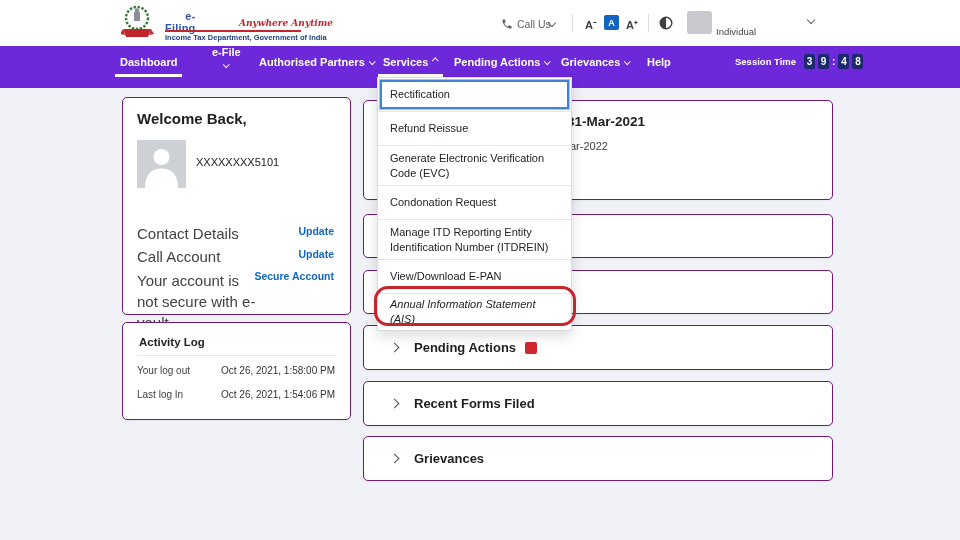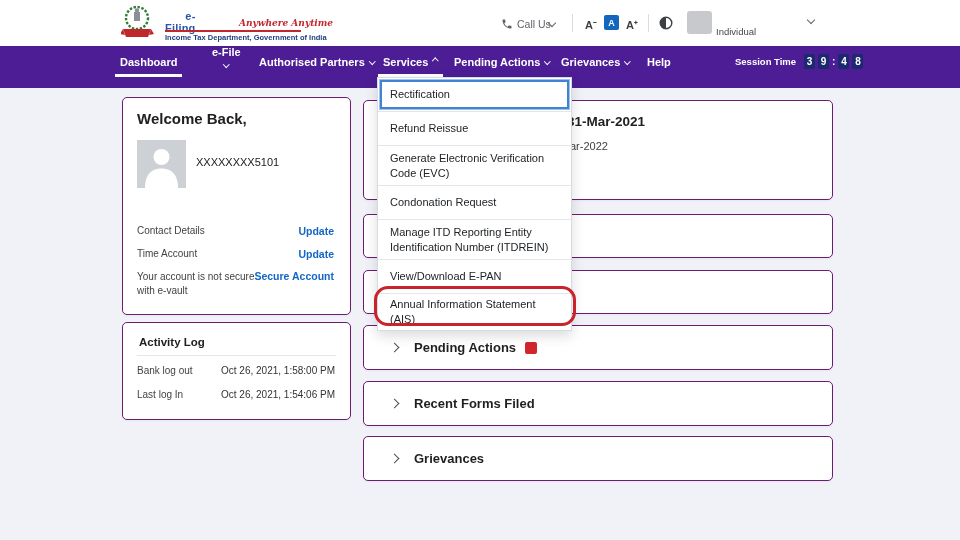--- a/index.html
+++ b/index.html
@@ -18,37 +18,37 @@
   .chev{display:inline-block;width:6px;height:6px;border-right:1.6px solid currentColor;border-bottom:1.6px solid currentColor;}
   .chev.down{transform:rotate(45deg);}
   .chev.up{transform:rotate(-135deg);}
   .chev.right{transform:rotate(-45deg);}
   .fontctl{position:absolute;top:17px;font-size:11px;font-weight:700;color:#3c4043;cursor:pointer;}
   .font-box{position:absolute;left:604px;top:15px;width:15px;height:15px;background:#1266c0;border-radius:2px;color:#fff;font-size:9px;font-weight:700;display:flex;align-items:center;justify-content:center;cursor:pointer;}
   .tb-avatar{position:absolute;left:687px;top:11px;width:25px;height:23px;background:#c7c9cd;border-radius:3px;}
   .tb-role{position:absolute;left:716px;top:26px;font-size:9.5px;color:#44474b;}
 
   
-  .navbar{position:absolute;left:0;top:46px;width:960px;height:42px;background:#4c1d95;}
+  .navbar{position:absolute;left:0;top:46px;width:960px;height:42px;background:#6d28d9;}
   .nav-item{position:absolute;top:0;height:31px;display:flex;align-items:center;gap:5px;color:#ffffff;font-size:11px;font-weight:700;cursor:pointer;}
   .nav-item .chev{width:4.5px;height:4.5px;border-width:1.4px;margin-top:-1px;}
   .nav-item.active::after,.nav-item.open::after{content:"";position:absolute;left:-5px;right:-5px;bottom:0;height:3px;background:#ffffff;}
   .session{position:absolute;left:735px;top:0;height:31px;display:flex;align-items:center;gap:3px;}
   .session-label{color:#fff;font-size:9.5px;font-weight:700;margin-right:5px;}
   .digit{width:11px;height:15px;background:#1c296e;border-radius:2px;color:#fff;font-size:10px;font-weight:700;display:flex;align-items:center;justify-content:center;}
   .digit-sep{color:#fff;font-size:10px;font-weight:700;}
 
   
   .card{position:absolute;background:#ffffff;border:1px solid #701a75;border-radius:5px;box-shadow:0 1px 2px rgba(27,36,64,.05);}
 
   
   .welcome-title{position:absolute;left:14px;top:12px;font-size:15px;font-weight:700;color:#212121;}
   .profile-avatar{position:absolute;left:14px;top:42px;width:49px;height:48px;}
   .masked-id{position:absolute;left:73px;top:58px;font-size:11px;color:#212121;}
-  .p-row-label{position:absolute;left:14px;font-size:10px;color:#424242;}
+  .p-row-label{position:absolute;left:14px;font-size:15px;color:#424242;}
   .p-row-link{position:absolute;right:16px;font-size:10.5px;font-weight:700;color:#1267c5;cursor:pointer;text-align:right;}
   .evault-label{width:125px;line-height:1.4;}
   .al-title{position:absolute;left:16px;top:13px;font-size:11.5px;font-weight:700;color:#212121;}
   .al-divider{position:absolute;left:14px;top:32px;right:14px;height:1px;background:#e6e6e6;}
   .al-label{position:absolute;left:14px;font-size:10px;color:#424242;}
   .al-value{position:absolute;right:15px;font-size:10px;color:#333333;}
 
   
   .frag-date{position:absolute;left:203px;top:13px;font-size:13.5px;font-weight:700;color:#212121;white-space:nowrap;}
   .frag-sub{position:absolute;left:206px;top:39px;font-size:11px;color:#424242;white-space:nowrap;}
@@ -154,31 +154,31 @@
     <svg class="profile-avatar" viewBox="0 0 49 48">
       <rect width="49" height="48" fill="#cdd0d5"></rect>
       <circle cx="24.5" cy="17" r="8" fill="#ffffff"></circle>
       <path d="M8,48 C8,33 16,28.5 24.5,28.5 C33,28.5 41,33 41,48 Z" fill="#ffffff"></path>
     </svg>
     <span class="masked-id">XXXXXXXX5101</span>
 
     <span class="p-row-label" style="top:127px;">Contact Details</span>
     <span class="p-row-link" style="top:127px;">Update</span>
 
-    <span class="p-row-label" style="top:150px;">Time Account</span>
+    <span class="p-row-label" style="top:150px;">Call Account</span>
     <span class="p-row-link" style="top:150px;">Update</span>
 
     <span class="p-row-label evault-label" style="top:172px;">Your account is not secure with e-vault</span>
     <span class="p-row-link" style="top:172px;">Secure Account</span>
   </div>
 
   <div class="card" style="left:122px;top:322px;width:229px;height:98px;">
     <span class="al-title">Activity Log</span>
     <div class="al-divider"></div>
-    <span class="al-label" style="top:42px;">Bank log out</span>
+    <span class="al-label" style="top:42px;">Your log out</span>
     <span class="al-value" style="top:42px;">Oct 26, 2021, 1:58:00 PM</span>
     <span class="al-label" style="top:66px;">Last log In</span>
     <span class="al-value" style="top:66px;">Oct 26, 2021, 1:54:06 PM</span>
   </div>
 
   <div class="card" style="left:363px;top:100px;width:470px;height:100px;">
     <span class="frag-date">31-Mar-2021</span>
     <span class="frag-sub">ar-2022</span>
   </div>
 
@@ -219,20 +219,20 @@
       </div>
     <div class="dd-item dd-h1">
         <span>Condonation Request</span>
       </div>
     <div class="dd-item dd-h2">
         <span>Manage ITD Reporting Entity Identification Number (ITDREIN)</span>
       </div>
     <div class="dd-item dd-h1">
         <span>View/Download E-PAN</span>
       </div>
-    <div class="dd-item" style="height:36px;">
+    <div class="dd-item" style="height:36px;font-style:italic;">
         <span>Annual Information Statement (AIS)</span>
       </div>
   </div>
 
   <div class="red-annotation"></div>
 
 </div>
 
 </body></html>

